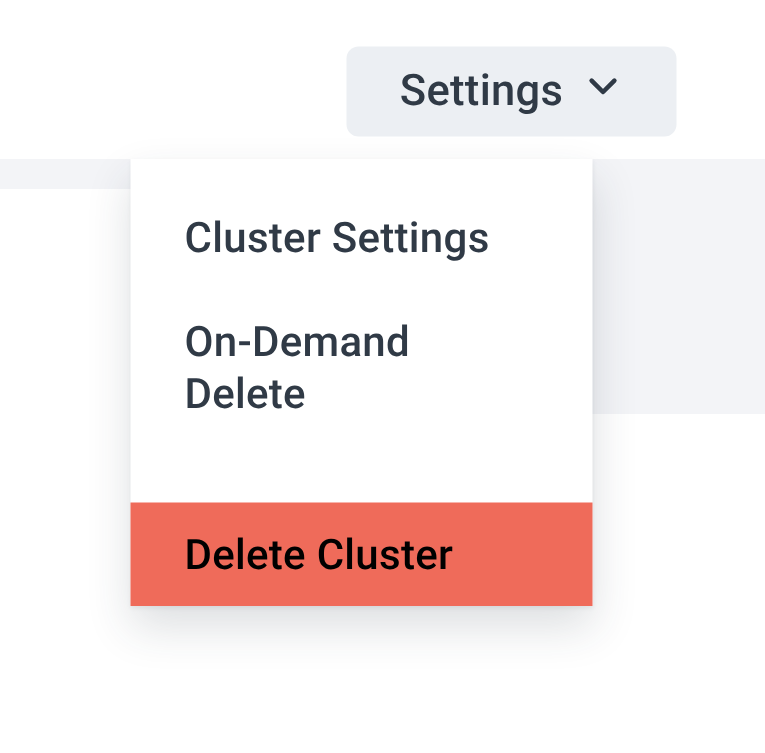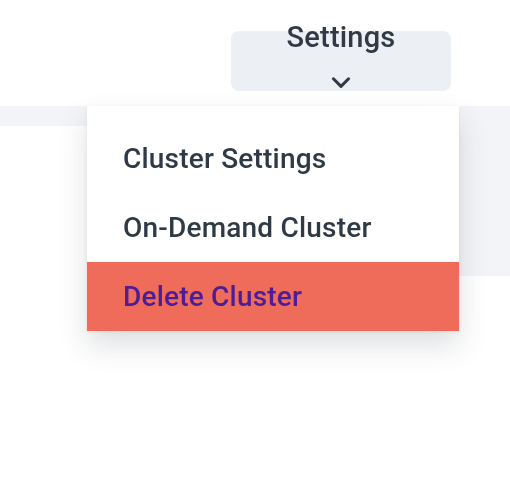--- a/index.html
+++ b/index.html
@@ -43,37 +43,36 @@
     color:#303a46;
     font-size:29px;
     font-weight:500;
     display:flex;
     align-items:center;
     justify-content:center;
     gap:14px;
     cursor:pointer;
     font-family:inherit;
     letter-spacing:0.2px;
-    flex-direction:column;
   }
   .settings-btn svg{
     width:26px;
     height:26px;
     stroke:#303a46;
     stroke-width:2.8;
     fill:none;
     stroke-linecap:round;
     stroke-linejoin:round;
   }
 
   .menu{
     position:absolute;
     top:106px;
     left:87px;
-    width:372px;
+    width:308px;
     background:#ffffff;
     box-shadow:0 14px 28px rgba(44,54,70,0.16),0 1px 3px rgba(44,54,70,0.08);
     padding:18px 0 0 0;
     box-sizing:border-box;
   }
   .menu-item{
     display:block;
     width:100%;
     text-align:left;
     border:none;
@@ -83,21 +82,22 @@
     font-weight:500;
     font-family:inherit;
     padding:17px 36px 17px 36px;
     line-height:1.25;
     cursor:pointer;
     letter-spacing:0.2px;
     box-sizing:border-box;
   }
   .menu-item.is-hover{
     background:#ef6b5a;
-    color:#4c1d95;
+    color:#000000;
+    margin-top:38px;
   }
 </style>
 </head>
 <body>
 
 <div class="band"></div>
 <div class="band-inner"></div>
 
 <button class="settings-btn">
   <span>Settings</span>
@@ -108,21 +108,21 @@
   </span>
 </button>
 
 <div class="menu">
 
   <button class="menu-item">
     <span>Cluster Settings</span>
   </button>
 
   <button class="menu-item">
-    <span>On-Demand Cluster</span>
+    <span>On-Demand Delete</span>
   </button>
 
 
   <button class="menu-item is-hover">
     <span>Delete Cluster</span>
   </button>
 
 </div>
 
 </body></html>

